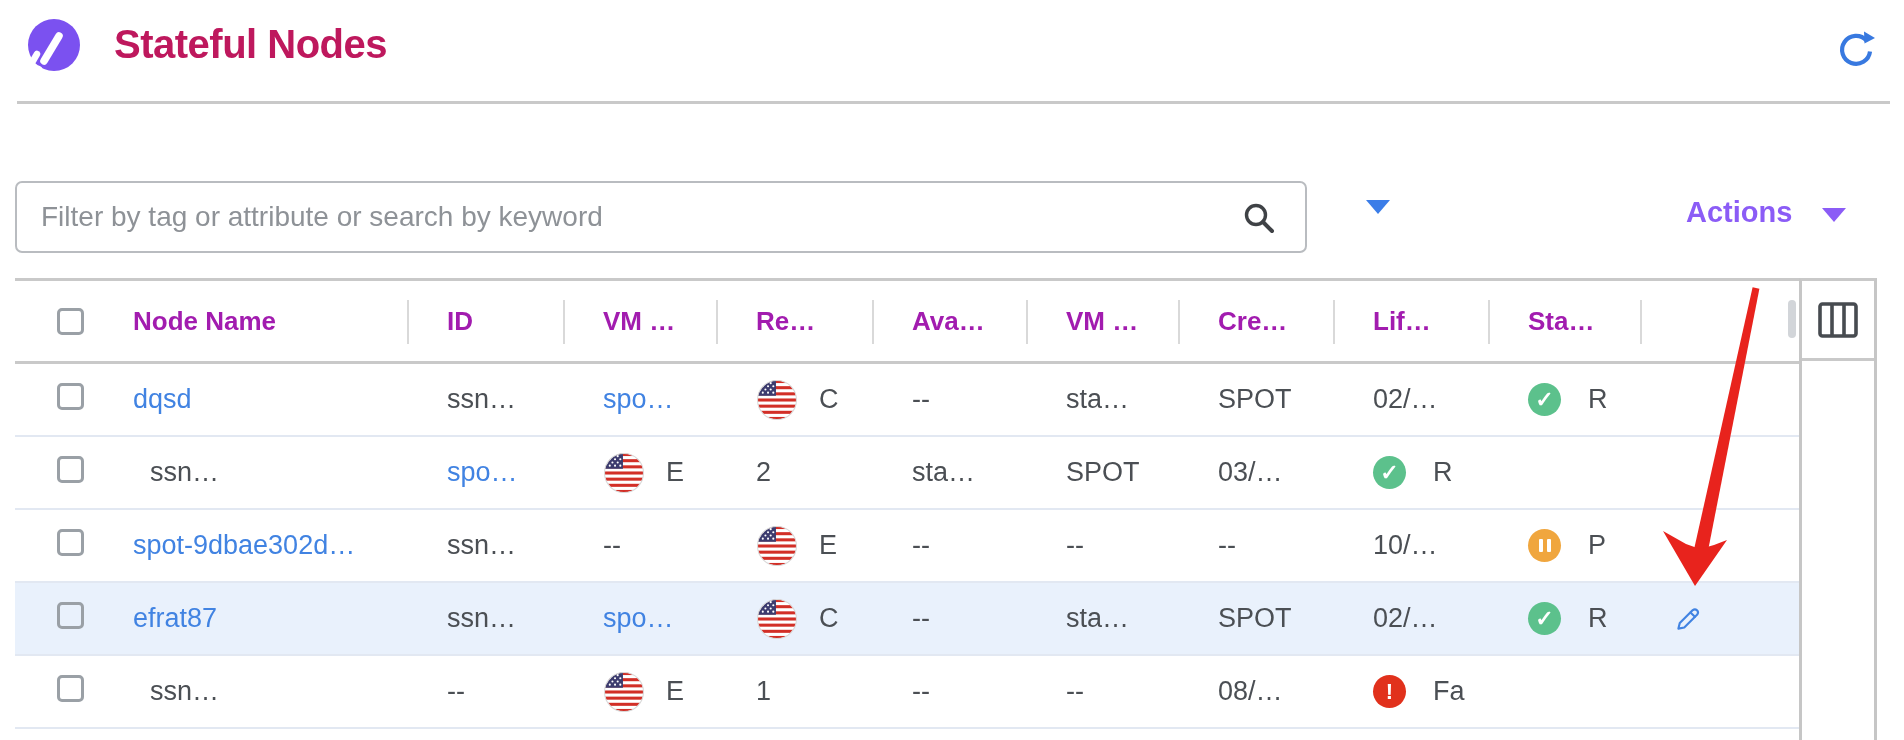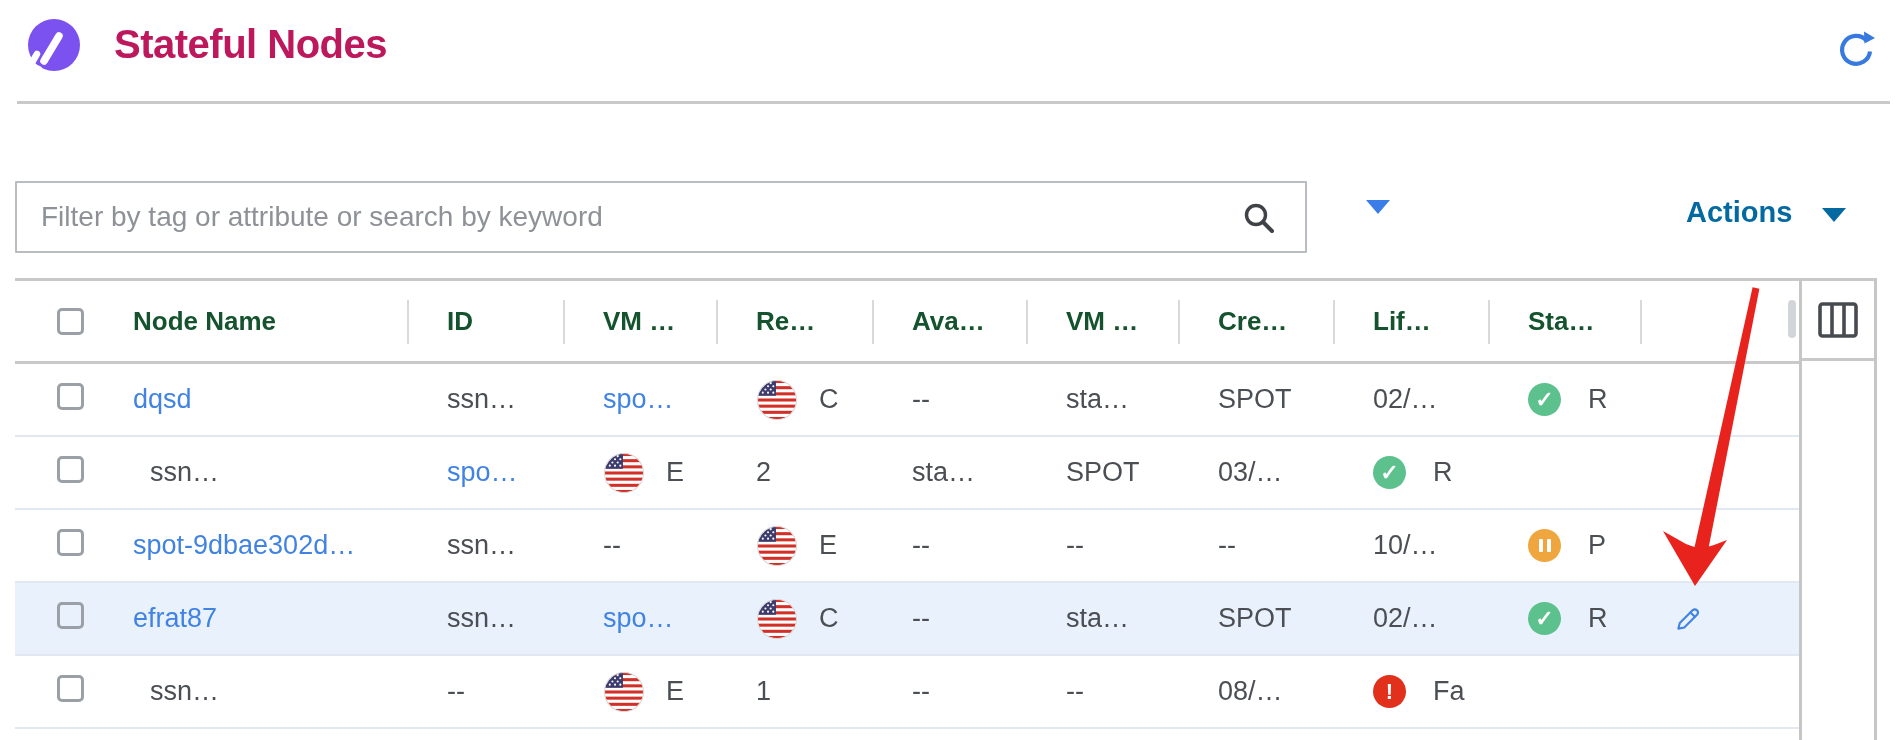--- a/index.html
+++ b/index.html
@@ -15,46 +15,46 @@
   .page-title {
     left:114px; top:22px; font-size:40px; font-weight:bold;
     color:#be185d; letter-spacing:-0.5px;
   }
   .refresh-btn { left:1833px; top:28px; width:46px; height:46px; cursor:pointer; background:none; border:none; }
   .top-divider { left:17px; top:101px; width:1873px; height:3px; background:#c9c9c9; }
 
   
   .filter-box {
     left:15px; top:181px; width:1292px; height:72px;
-    border:2px solid #b9bcc0; border-radius:1px; background:#fff;
+    border:2px solid #b9bcc0; border-radius:7px; background:#fff;
   }
   .filter-box input {
     width:100%; height:100%; border:none; outline:none; background:transparent;
     font-family:"Liberation Sans", sans-serif; font-size:28px; color:#55595e;
     padding:0 80px 0 24px;
   }
   .filter-box input::placeholder { color:#8e9297; opacity:1; }
   .search-icon { position:absolute; right:26px; top:17px; width:38px; height:38px; }
 
   .txt-btn { display:flex; align-items:center; background:none; border:none; cursor:pointer;
              font-family:"Liberation Sans", sans-serif; font-weight:bold; font-size:29px; }
   .create-node { left:1366px; top:196px; color:var(--action-blue,#3b7de8); gap:27px; }
-  .actions-btn { left:1686px; top:196px; color:#0369a1; gap:30px; }
+  .actions-btn { left:1686px; top:196px; color:#8b5cf6; gap:30px; }
   .caret { width:0; height:0; border-left:12px solid transparent; border-right:12px solid transparent;
            border-top:14px solid currentColor; margin-top:4px; }
 
   
   .table { left:15px; top:278px; width:1862px; height:462px; }
   .thead {
     width:1784px; height:86px;
     border-top:3px solid #c9c9c9; border-bottom:3px solid #c9c9c9;
     display:grid; grid-template-columns:95px 297px 156px 153px 156px 154px 152px 155px 155px 152px 159px;
     align-items:center;
   }
-  .hcell { position:relative; font-weight:bold; font-size:26px; color:#14532d;
+  .hcell { position:relative; font-weight:bold; font-size:26px; color:#a21caf;
            padding-left:40px; white-space:nowrap; cursor:pointer; height:100%;
            display:flex; align-items:center; }
   .hcell.h-check { padding-left:42px; cursor:default; }
   .hcell.h-name  { padding-left:23px; }
   .hcell.sep::before { content:''; position:absolute; left:0; top:19px; width:2px; height:44px; background:#d9d9d9; }
 
   .row {
     display:grid; grid-template-columns:95px 297px 156px 153px 156px 154px 152px 155px 155px 152px 159px;
     width:1784px; height:73px; align-items:center;
     border-bottom:2px solid #e2e8f2; font-size:27px; color:#4b4f54;

